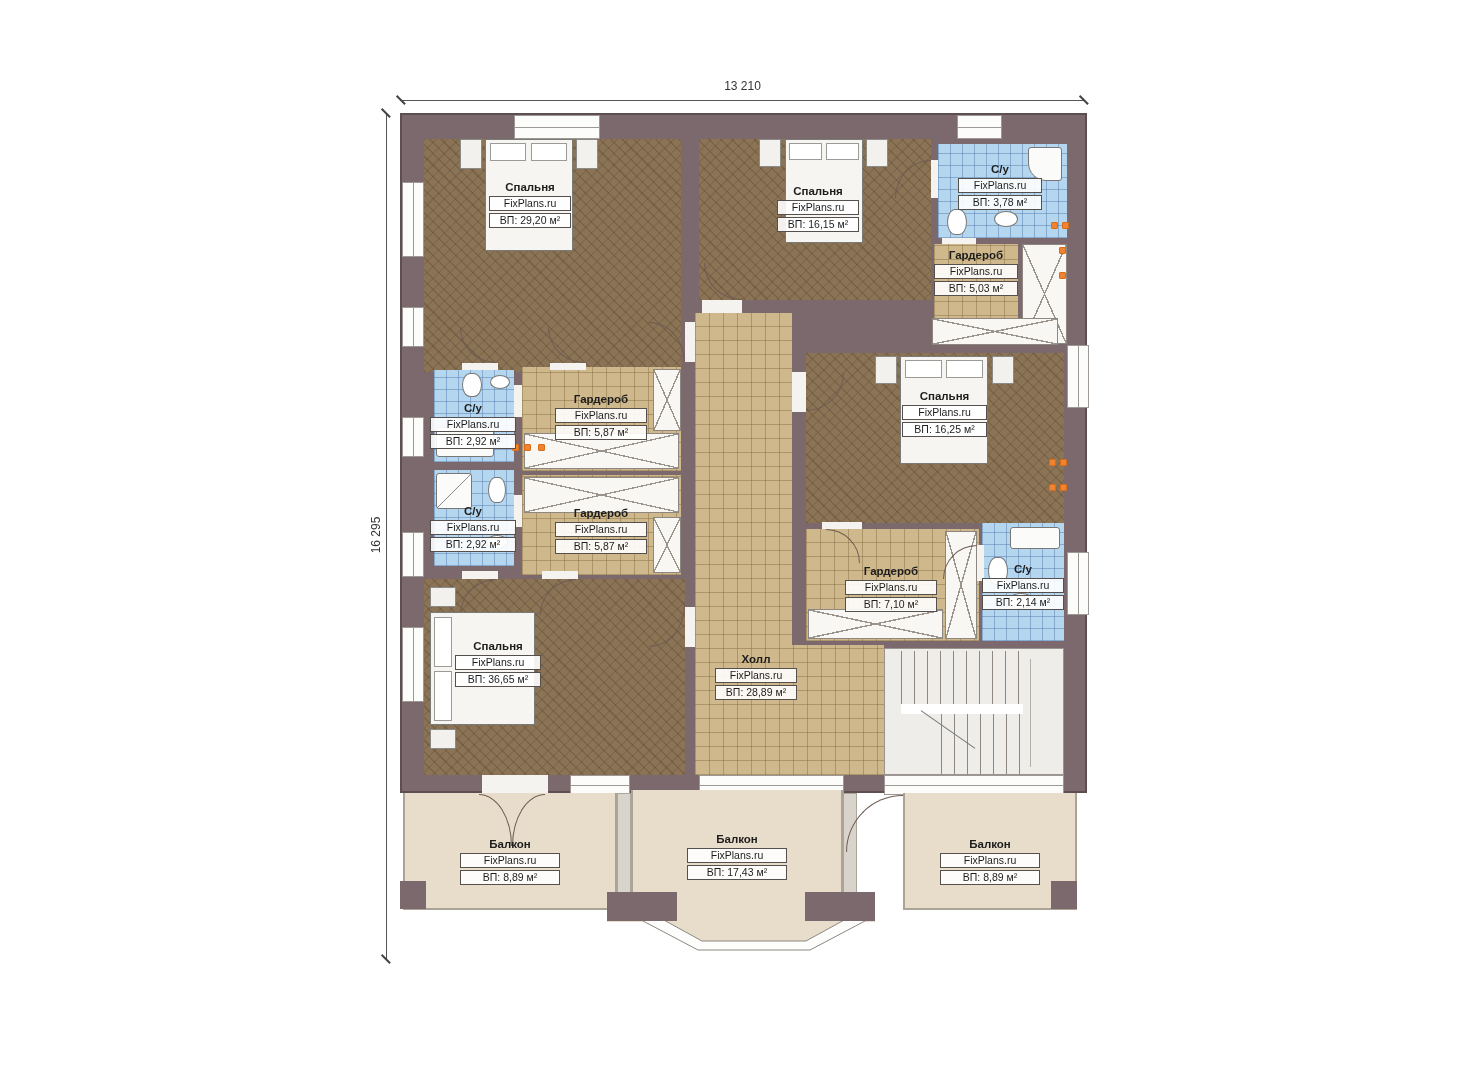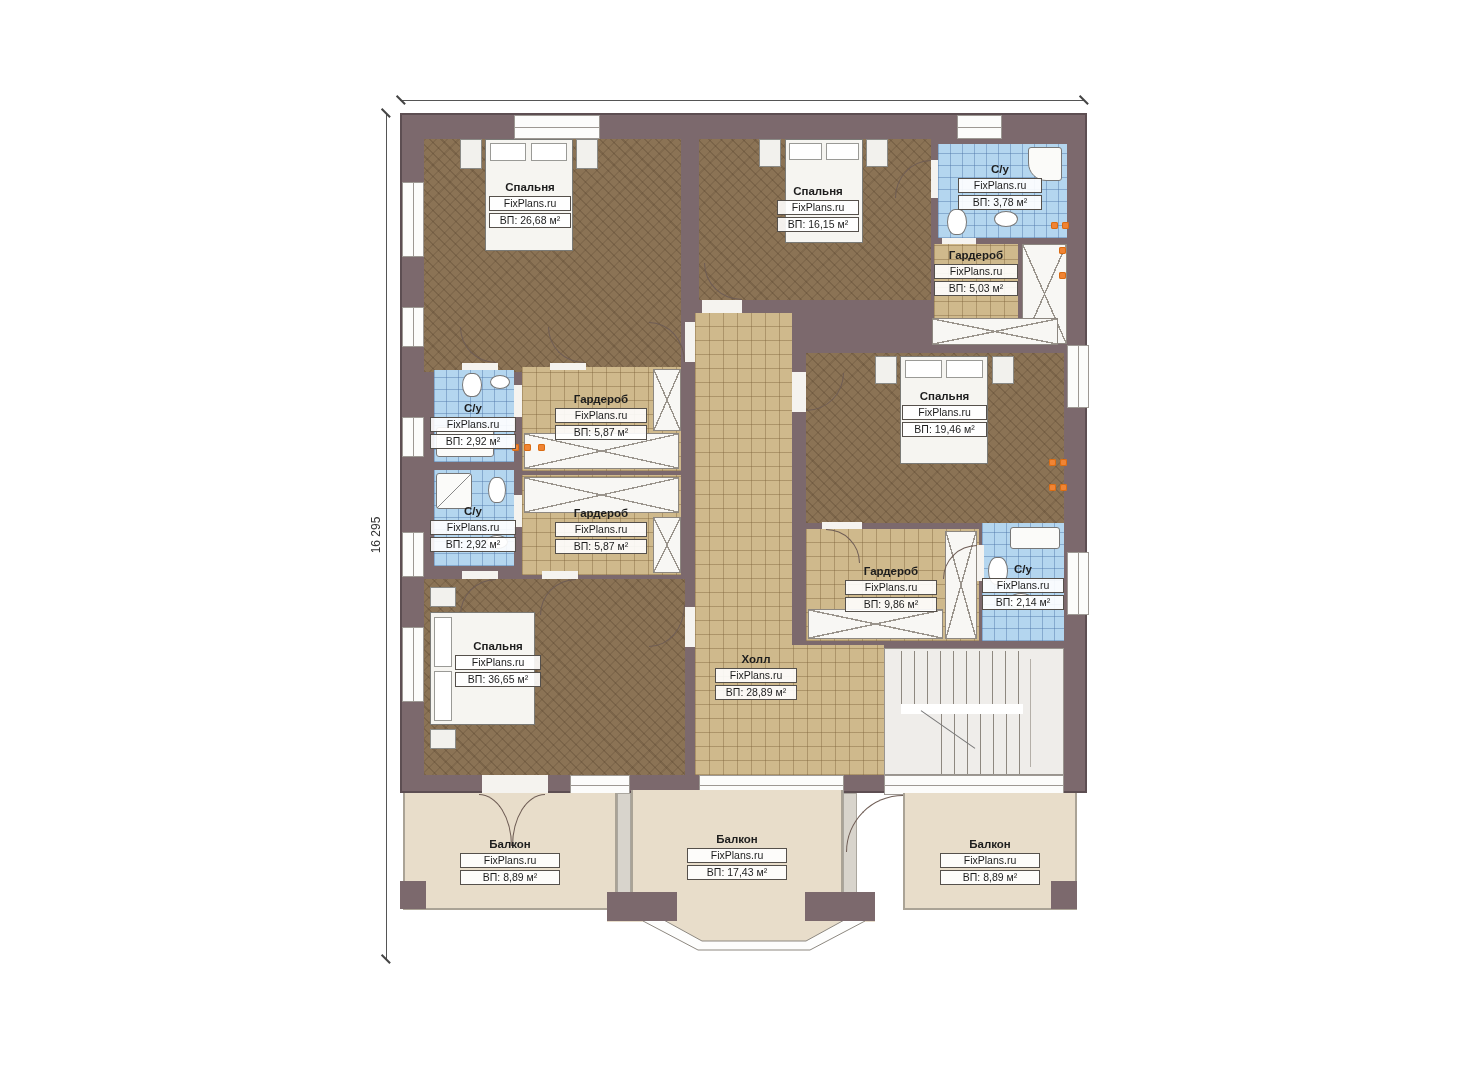--- a/index.html
+++ b/index.html
@@ -50,20 +50,21 @@
   .dimline-v{position:absolute;width:0;border-left:1.2px solid #555;}
   .tick{position:absolute;width:12px;height:1.6px;background:#444;transform:rotate(45deg);}
   .pier{position:absolute;background:#7c696d;}
   .pillar{position:absolute;background:#d8d4cc;border:1px solid #aaa69e;box-sizing:border-box;}
 </style>
 </head>
 <body>
 
 <div class="canvas">
 
+  <div class="dim" style="left:400px;top:79px;width:685px;text-align:center;">13 210</div>
   <div class="dimline-h" style="left:400px;top:100px;width:685px;"></div>
   <div class="tick" style="left:395px;top:99px;"></div>
   <div class="tick" style="left:1078px;top:99px;"></div>
 
   <div class="dim" style="left:346px;top:528px;width:60px;text-align:center;transform:rotate(-90deg);">16 295</div>
   <div class="dimline-v" style="left:386px;top:113px;height:847px;"></div>
   <div class="tick" style="left:380px;top:112px;"></div>
   <div class="tick" style="left:380px;top:958px;"></div>
 
   <div class="plan">
@@ -179,41 +180,41 @@
     <div class="abs wc" style="left:86px;top:362px;width:18px;height:26px;"></div>
     <div class="abs sink" style="left:84px;top:420px;width:22px;height:14px;"></div>
 
     <div class="abs fix" style="left:608px;top:412px;width:50px;height:22px;"></div>
     <div class="abs wc" style="left:586px;top:442px;width:20px;height:28px;"></div>
     <div class="abs sink" style="left:606px;top:478px;width:26px;height:16px;"></div>
 
     <div class="label" style="left:87px;top:66px;width:82px;">
       <div class="rname">Спальня</div>
       <span class="rbox">FixPlans.ru</span>
-      <span class="rbox">ВП: 26,68 м²</span>
+      <span class="rbox">ВП: 29,20 м²</span>
     </div>
     <div class="label" style="left:375px;top:70px;width:82px;">
       <div class="rname">Спальня</div>
       <span class="rbox">FixPlans.ru</span>
       <span class="rbox">ВП: 16,15 м²</span>
     </div>
     <div class="label" style="left:556px;top:48px;width:84px;">
       <div class="rname">С/у</div>
       <span class="rbox">FixPlans.ru</span>
       <span class="rbox">ВП: 3,78 м²</span>
     </div>
     <div class="label" style="left:532px;top:134px;width:84px;">
       <div class="rname">Гардероб</div>
       <span class="rbox">FixPlans.ru</span>
       <span class="rbox">ВП: 5,03 м²</span>
     </div>
     <div class="label" style="left:500px;top:275px;width:85px;">
       <div class="rname">Спальня</div>
       <span class="rbox">FixPlans.ru</span>
-      <span class="rbox">ВП: 19,46 м²</span>
+      <span class="rbox">ВП: 16,25 м²</span>
     </div>
     <div class="label" style="left:28px;top:287px;width:86px;">
       <div class="rname">С/у</div>
       <span class="rbox">FixPlans.ru</span>
       <span class="rbox">ВП: 2,92 м²</span>
     </div>
     <div class="label" style="left:153px;top:278px;width:92px;">
       <div class="rname">Гардероб</div>
       <span class="rbox">FixPlans.ru</span>
       <span class="rbox">ВП: 5,87 м²</span>
@@ -234,21 +235,21 @@
       <span class="rbox">ВП: 36,65 м²</span>
     </div>
     <div class="label" style="left:313px;top:538px;width:82px;">
       <div class="rname">Холл</div>
       <span class="rbox">FixPlans.ru</span>
       <span class="rbox">ВП: 28,89 м²</span>
     </div>
     <div class="label" style="left:443px;top:450px;width:92px;">
       <div class="rname">Гардероб</div>
       <span class="rbox">FixPlans.ru</span>
-      <span class="rbox">ВП: 9,86 м²</span>
+      <span class="rbox">ВП: 7,10 м²</span>
     </div>
     <div class="label" style="left:580px;top:448px;width:82px;">
       <div class="rname">С/у</div>
       <span class="rbox">FixPlans.ru</span>
       <span class="rbox">ВП: 2,14 м²</span>
     </div>
   </div>
 
   <div class="abs balcony" style="left:403px;top:793px;width:214px;height:117px;border-top:none;"></div>
   <div class="abs balcony" style="left:631px;top:790px;width:212px;height:110px;border-top:none;"></div>

